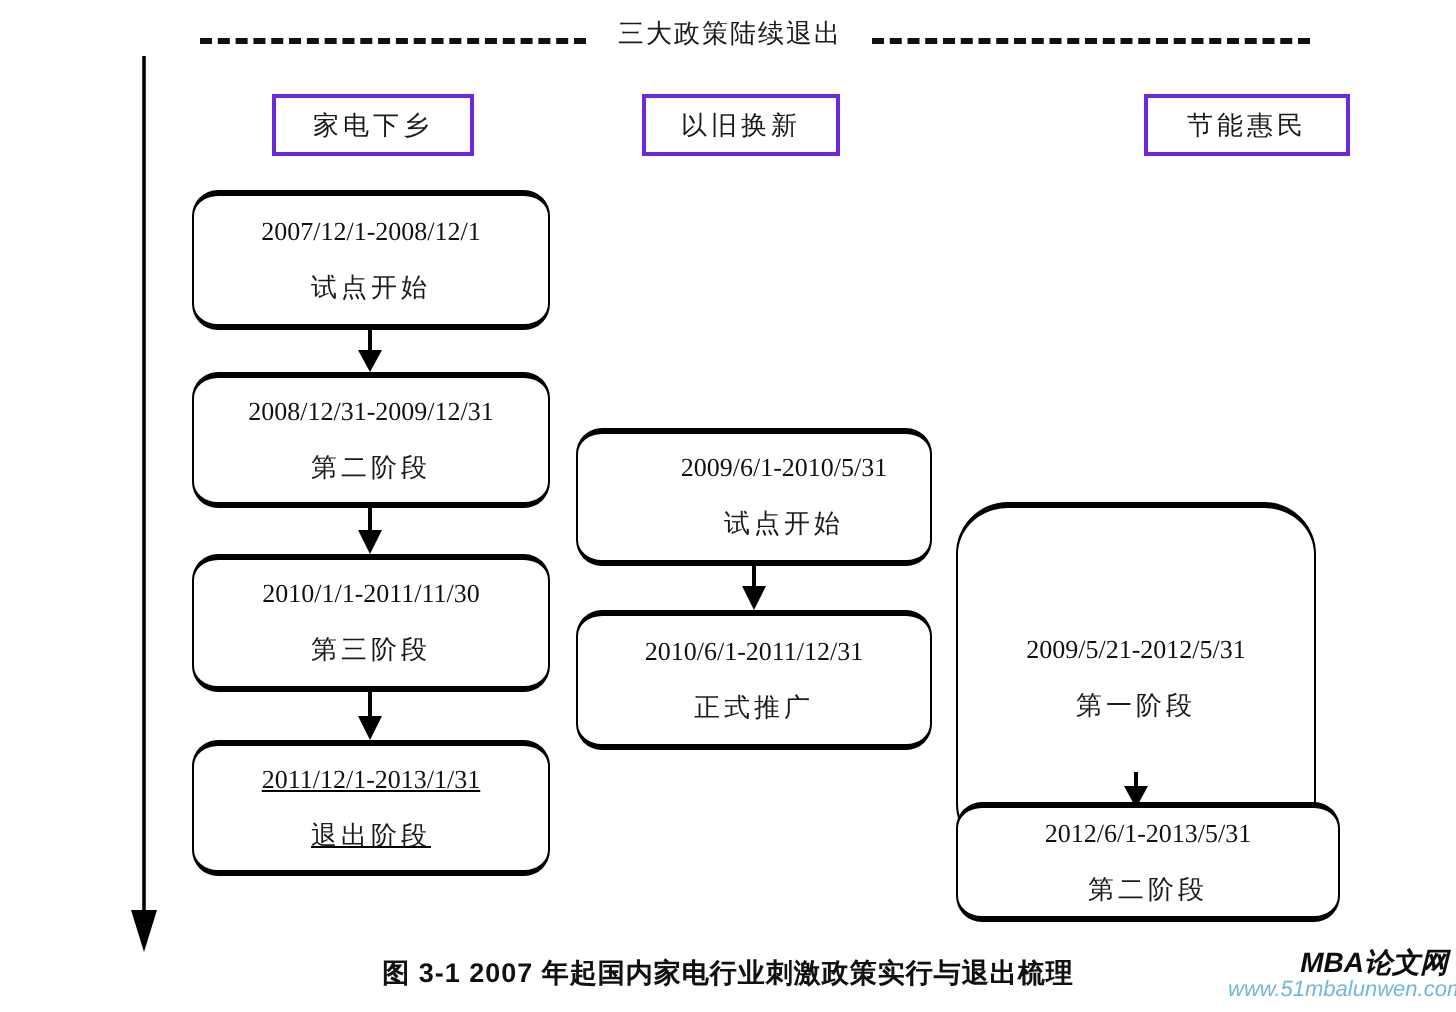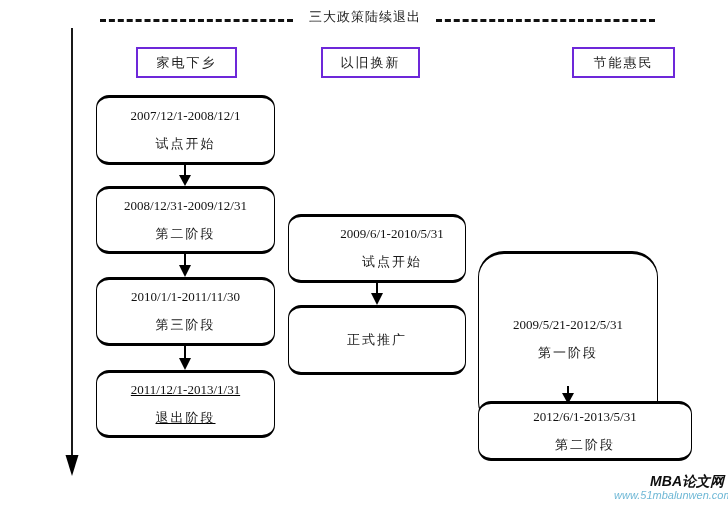--- a/index.html
+++ b/index.html
@@ -104,21 +104,21 @@
   .b1b { left: 96px;  top: 186px; width: 179px; height: 68px; }
   .b1c { left: 96px;  top: 277px; width: 179px; height: 69px; }
   .b1d { left: 96px;  top: 370px; width: 179px; height: 68px; text-decoration: underline; }
 
   
   .b2a { left: 288px; top: 214px; width: 178px; height: 69px; padding-left: 36px; }
   .b2b { left: 288px; top: 305px; width: 178px; height: 70px; }
 
   
   .b3a { left: 478px; top: 209px; width: 180px; height: 177px; margin-top: 42px; }
-  .b3b { left: 478px; top: 401px; width: 214px; height: 60px; }
+  .b3b { left: 478px; top: 401px; width: 192px; height: 60px; }
 
   
   .conn {
     position: absolute;
     width: 14px;
   }
 
   
   .caption {
     position: absolute;
@@ -212,36 +212,38 @@
   <div class="pbox b2a">
     <div class="line-date">2009/6/1-2010/5/31</div>
     <div class="line-stage">试点开始</div>
   </div>
   <svg class="conn" style="left:370px; top:283px; height:22px;" viewBox="0 0 14 22">
     <line x1="7" y1="0" x2="7" y2="12" stroke="#000000" stroke-width="2"></line>
     <polygon points="7,22 1,10 13,10" fill="#000000"></polygon>
   </svg>
 
   <div class="pbox b2b">
+    <div class="line-date">2010/6/1-2011/12/31</div>
     <div class="line-stage">正式推广</div>
   </div>
 
   <div class="pbox big b3a">
     <div class="line-date">2009/5/21-2012/5/31</div>
     <div class="line-stage">第一阶段</div>
   </div>
   <svg class="conn" style="left:561px; top:386px; height:18px;" viewBox="0 0 14 18">
     <line x1="7" y1="0" x2="7" y2="9" stroke="#000000" stroke-width="2"></line>
     <polygon points="7,18 1,7 13,7" fill="#000000"></polygon>
   </svg>
 
   <div class="pbox b3b">
     <div class="line-date">2012/6/1-2013/5/31</div>
     <div class="line-stage">第二阶段</div>
   </div>
 
+  <div class="caption">图 3-1  2007 年起国内家电行业刺激政策实行与退出梳理</div>
 
   <div class="wm">
     <div class="wm-brand">MBA论文网</div>
     <div class="wm-url">www.51mbalunwen.com</div>
   </div>
 
 </div>
 
 </body></html>

